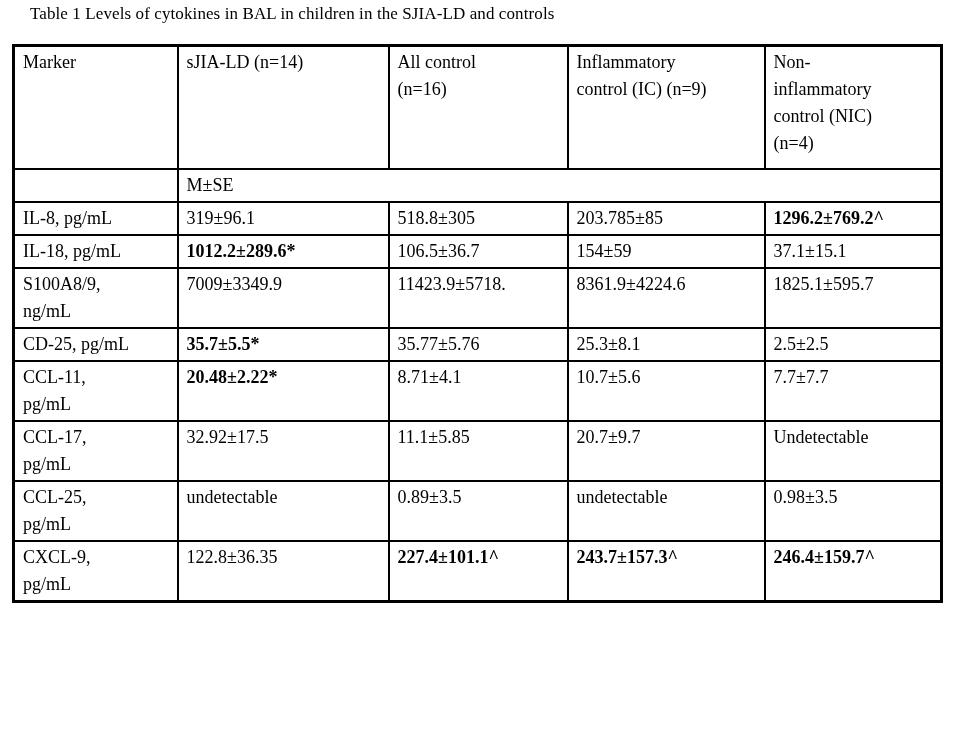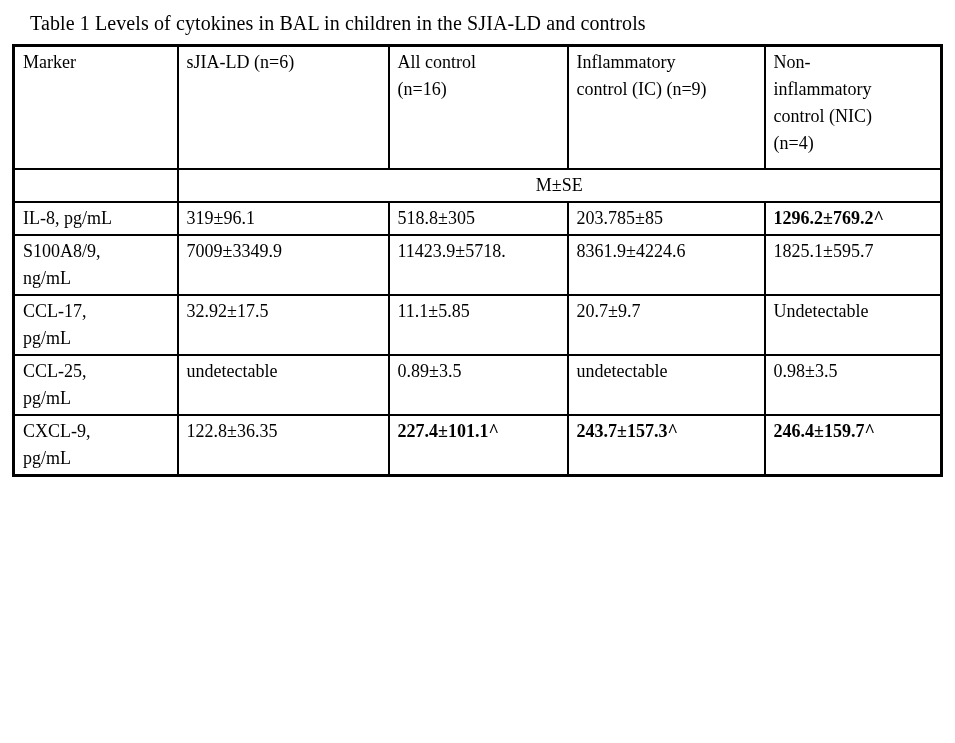--- a/index.html
+++ b/index.html
@@ -1,43 +1,43 @@
 <!DOCTYPE html>
 <html><head>
 <meta charset="utf-8">
 <style>
   html,body{margin:0;padding:0;background:#ffffff;}
   body{width:955px;height:743px;position:relative;font-family:"Liberation Serif","DejaVu Serif",serif;color:#000;}
   .page{position:absolute;inset:0;background:#ffffff;}
-  .title{position:absolute;left:30px;top:12px;font-size:20px;letter-spacing:0.1px;white-space:nowrap;}
+  .title{position:absolute;left:30px;top:4px;font-size:17px;letter-spacing:0.1px;white-space:nowrap;}
   table.ctable{position:absolute;left:12px;top:44px;width:928px;border-collapse:collapse;table-layout:fixed;border:3px solid #000;}
   .ctable th,.ctable td{border:2px solid #000;vertical-align:top;text-align:left;padding:2px 8px;font-size:18px;font-weight:normal;line-height:27px;white-space:pre-line;overflow:hidden;}
   .ctable thead tr{height:123px;}
   tr.subheader-row{height:30px;}
   tbody tr{height:31px;}
-  td.mse{text-align:center;border-radius:13px;}
+  td.mse{text-align:left;border-radius:13px;}
   td.b{font-weight:bold;}
 </style>
 </head>
 <body>
 
 <div class="page">
   <div class="title">Table 1 Levels of cytokines in BAL in children in the SJIA-LD and controls</div>
   <table class="ctable">
     <colgroup>
       <col style="width:164px">
       <col style="width:211px">
       <col style="width:179px">
       <col style="width:197px">
       <col style="width:177px">
     </colgroup>
     <thead>
         <tr>
           <th>Marker</th>
-          <th>sJIA-LD (n=6)</th>
+          <th>sJIA-LD (n=14)</th>
           <th>All control
 (n=16)</th>
           <th>Inflammatory
 control (IC) (n=9)</th>
           <th>Non-
 inflammatory
 control (NIC)
 (n=4)</th>
         </tr>
       </thead>
@@ -47,26 +47,48 @@
           <td class="mse" colspan="4">M±SE</td>
         </tr>
         <tr>
           <td>IL-8, pg/mL</td>
           <td>319±96.1</td>
           <td>518.8±305</td>
           <td>203.785±85</td>
           <td class="b">1296.2±769.2^</td>
         </tr>
         <tr>
+          <td>IL-18, pg/mL</td>
+          <td class="b">1012.2±289.6*</td>
+          <td>106.5±36.7</td>
+          <td>154±59</td>
+          <td>37.1±15.1</td>
+        </tr>
+        <tr>
           <td>S100A8/9,
 ng/mL</td>
           <td>7009±3349.9</td>
           <td>11423.9±5718.</td>
           <td>8361.9±4224.6</td>
           <td>1825.1±595.7</td>
+        </tr>
+        <tr>
+          <td>CD-25, pg/mL</td>
+          <td class="b">35.7±5.5*</td>
+          <td>35.77±5.76</td>
+          <td>25.3±8.1</td>
+          <td>2.5±2.5</td>
+        </tr>
+        <tr>
+          <td>CCL-11,
+pg/mL</td>
+          <td class="b">20.48±2.22*</td>
+          <td>8.71±4.1</td>
+          <td>10.7±5.6</td>
+          <td>7.7±7.7</td>
         </tr>
         <tr>
           <td>CCL-17,
 pg/mL</td>
           <td>32.92±17.5</td>
           <td>11.1±5.85</td>
           <td>20.7±9.7</td>
           <td>Undetectable</td>
         </tr>
         <tr>

